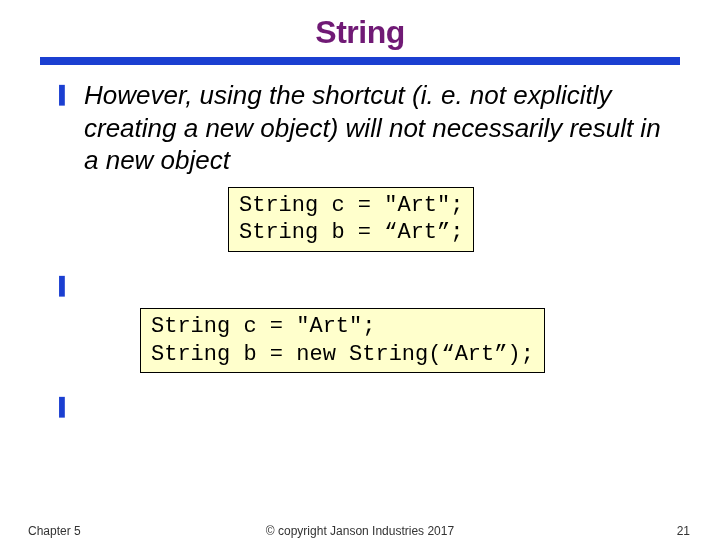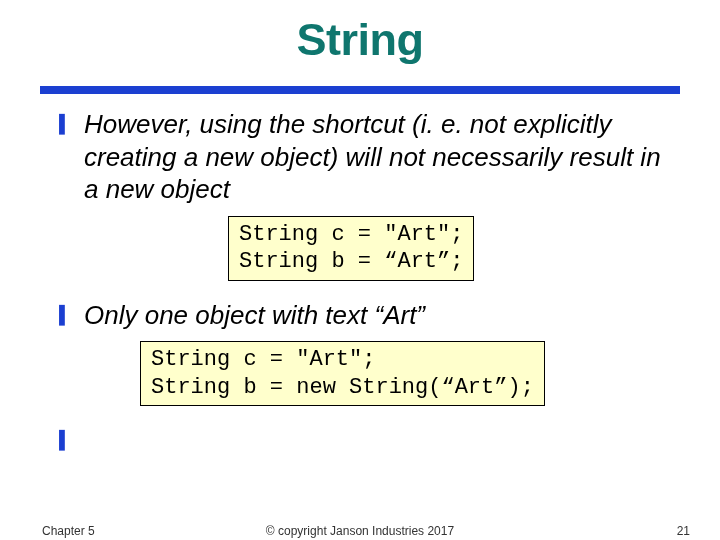--- a/index.html
+++ b/index.html
@@ -7,25 +7,25 @@
     width: 720px;
     height: 540px;
     background: #fff;
     font-family: Verdana, Geneva, sans-serif;
     position: relative;
     overflow: hidden;
   }
   .title {
     font-family: Arial, Helvetica, sans-serif;
     font-weight: 900;
-    font-size: 45px;
+    font-size: 32px;
     text-align: center;
     padding-top: 14px;
-    padding-bottom: 20px;
-    color: #0f766e;
+    padding-bottom: 6px;
+    color: #701a75;
     letter-spacing: -0.5px;
   }
   .hr-line {
     width: 640px;
     height: 8px;
     background: #1b3fd1;
     margin-left: 40px;
     margin-bottom: 14px;
   }
   .content {
@@ -75,21 +75,21 @@
   }
   .footer {
     position: absolute;
     bottom: 16px;
     left: 0;
     width: 100%;
     font-size: 12px;
     color: #333;
     font-family: Arial, sans-serif;
   }
-  .footer-left { position: absolute; left: 42px; }
+  .footer-left { position: absolute; left: 28px; }
   .footer-center { position: absolute; left: 0; width: 100%; text-align: center; }
   .footer-right { position: absolute; right: 30px; }
 </style>
 </head>
 <body>
 
 <div class="title">String</div>
 <div class="hr-line"></div>
 
 <div class="content">
@@ -99,21 +99,20 @@
     <span class="bullet-text">However, using the shortcut (i. e. not explicitly creating a new object) will not necessarily result in a new object</span>
   </div>
 
   <div class="code-wrap1">
     <div class="code-box">String c = "Art";
 String b = “Art”;</div>
   </div>
 
   <div class="bullet-row">
     <span class="bullet-mark">▮</span>
-    <span class="bullet-text">Only one object with text “Art”</span>
   </div>
 
   <div class="code-wrap2">
     <div class="code-box">String c = "Art";
 String b = new String(“Art”);</div>
   </div>
 
   <div class="bullet-row">
     <span class="bullet-mark">▮</span>
   </div>

